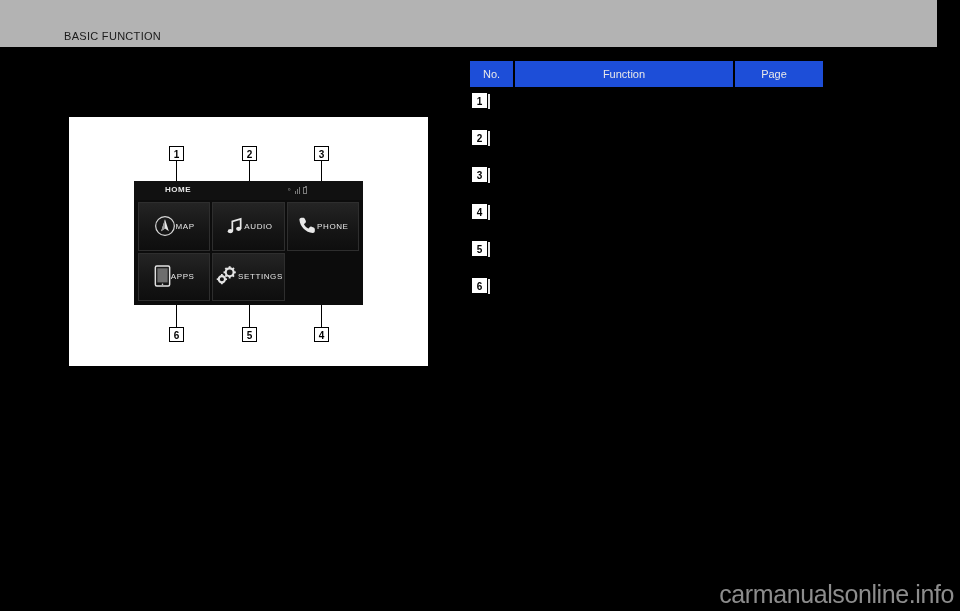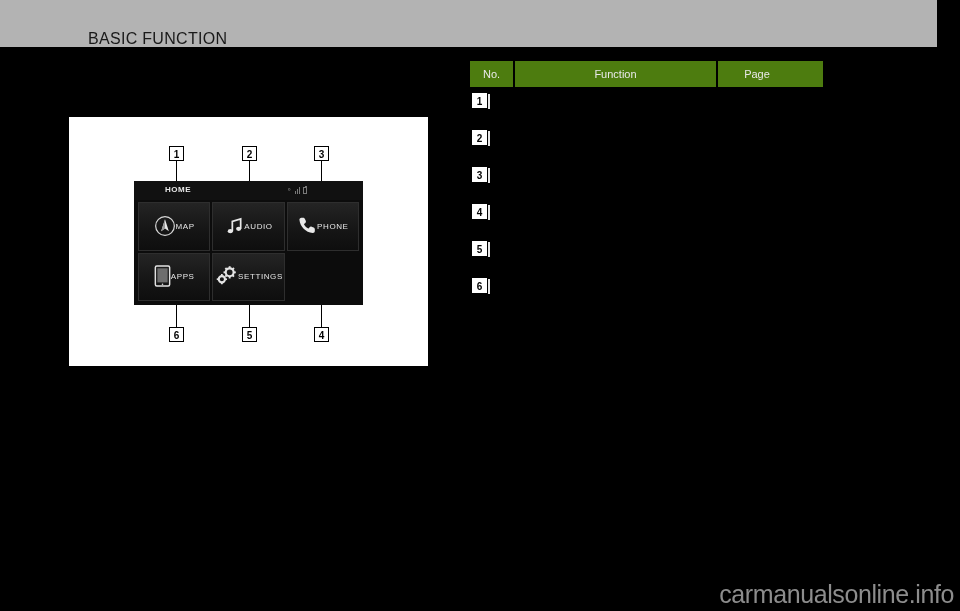--- a/index.html
+++ b/index.html
@@ -21,23 +21,23 @@
   #page-header-band {
     position: absolute;
     left: 0;
     top: 0;
     width: 937px;
     height: 47px;
     background: #b3b3b3;
   }
   #page-header-title {
     position: absolute;
-    left: 88px;
+    left: 64px;
     top: 30px;
-    font-size: 16px;
+    font-size: 11px;
     letter-spacing: 0.3px;
     color: #1a1a1a;
     white-space: nowrap;
   }
 
   
   #figure-plate {
     position: absolute;
     left: 69px;
     top: 117px;
@@ -177,32 +177,32 @@
   
   #function-table {
     position: absolute;
     left: 470px;
     top: 61px;
     width: 353px;
   }
   #table-header-row {
     display: flex;
     height: 26px;
-    background: #4d7c0f;
+    background: #1d4ed8;
   }
   .th {
     display: flex;
     align-items: center;
     justify-content: center;
     font-size: 11px;
     color: #e9e9e9;
     box-sizing: border-box;
   }
   .th-no   { width: 45px; border-right: 2px solid #000000; }
-  .th-func { width: 203px; border-right: 2px solid #000000; }
+  .th-func { width: 220px; border-right: 2px solid #000000; }
   .th-page { width: 78px; }
 
   #table-body {
     position: relative;
     margin-top: 6px;
   }
   .table-row {
     display: flex;
     align-items: flex-start;
     height: 37px;

